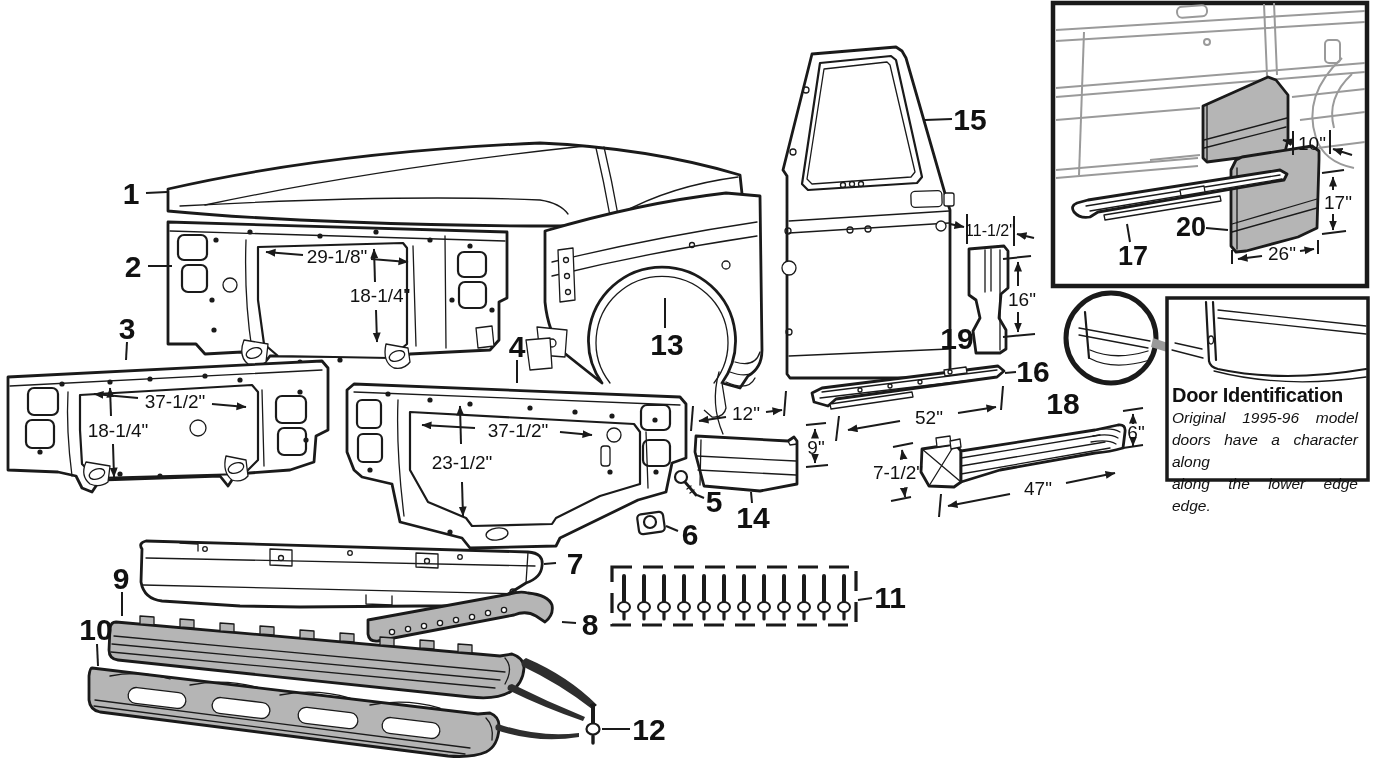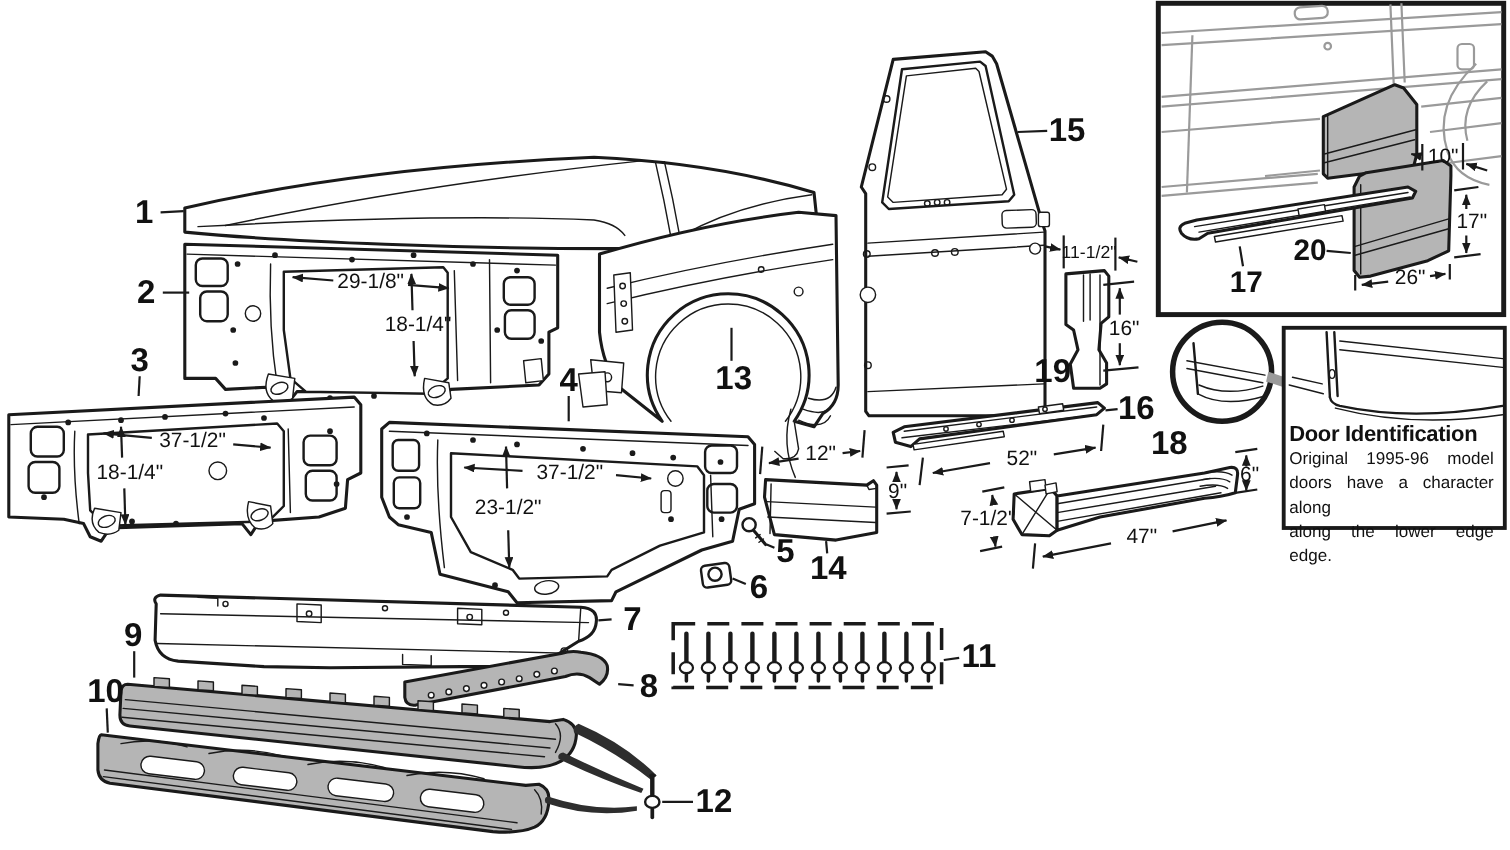--- a/index.html
+++ b/index.html
@@ -14,21 +14,21 @@
   .hv{stroke-width:2.8;}
   .dimline{stroke:#1a1a1a;fill:none;stroke-width:2;}
   .tick{stroke:#1a1a1a;stroke-width:2;}
   text.co{font-weight:700;font-size:30px;fill:#111;text-anchor:middle;dominant-baseline:central;}
   text.co-sm{font-weight:700;font-size:27px;fill:#111;text-anchor:middle;dominant-baseline:central;}
   text.dim{font-weight:400;font-size:19px;fill:#111;text-anchor:middle;dominant-baseline:central;}
   text.dim-sm{font-weight:400;font-size:16px;fill:#111;text-anchor:middle;dominant-baseline:central;}
   
   .door-id-text{position:absolute;left:1124px;top:383px;width:186px;margin-left:48px;}
   .door-id-title{font-weight:700;font-size:20px;color:#111;white-space:nowrap;line-height:24px;letter-spacing:-0.3px;}
-  .door-id-line{font-size:15.5px;color:#111;line-height:22px;text-align:justify;text-align-last:justify;}
+  .door-id-line{font-size:15.5px;color:#111;line-height:22px;text-align:justify;text-align-last:justify;font-style:italic;}
   .door-id-line.last{text-align-last:left;}
 </style>
 </head>
 <body>
 
 <div class="stage">
 <svg width="1373" height="773" viewBox="0 0 1373 773">
   <defs>
     <marker id="ah" markerWidth="12" markerHeight="9" refX="9.5" refY="4" orient="auto" markerUnits="userSpaceOnUse">
       <path d="M0,0 L10,4 L0,8 Z" fill="#1a1a1a"></path>

